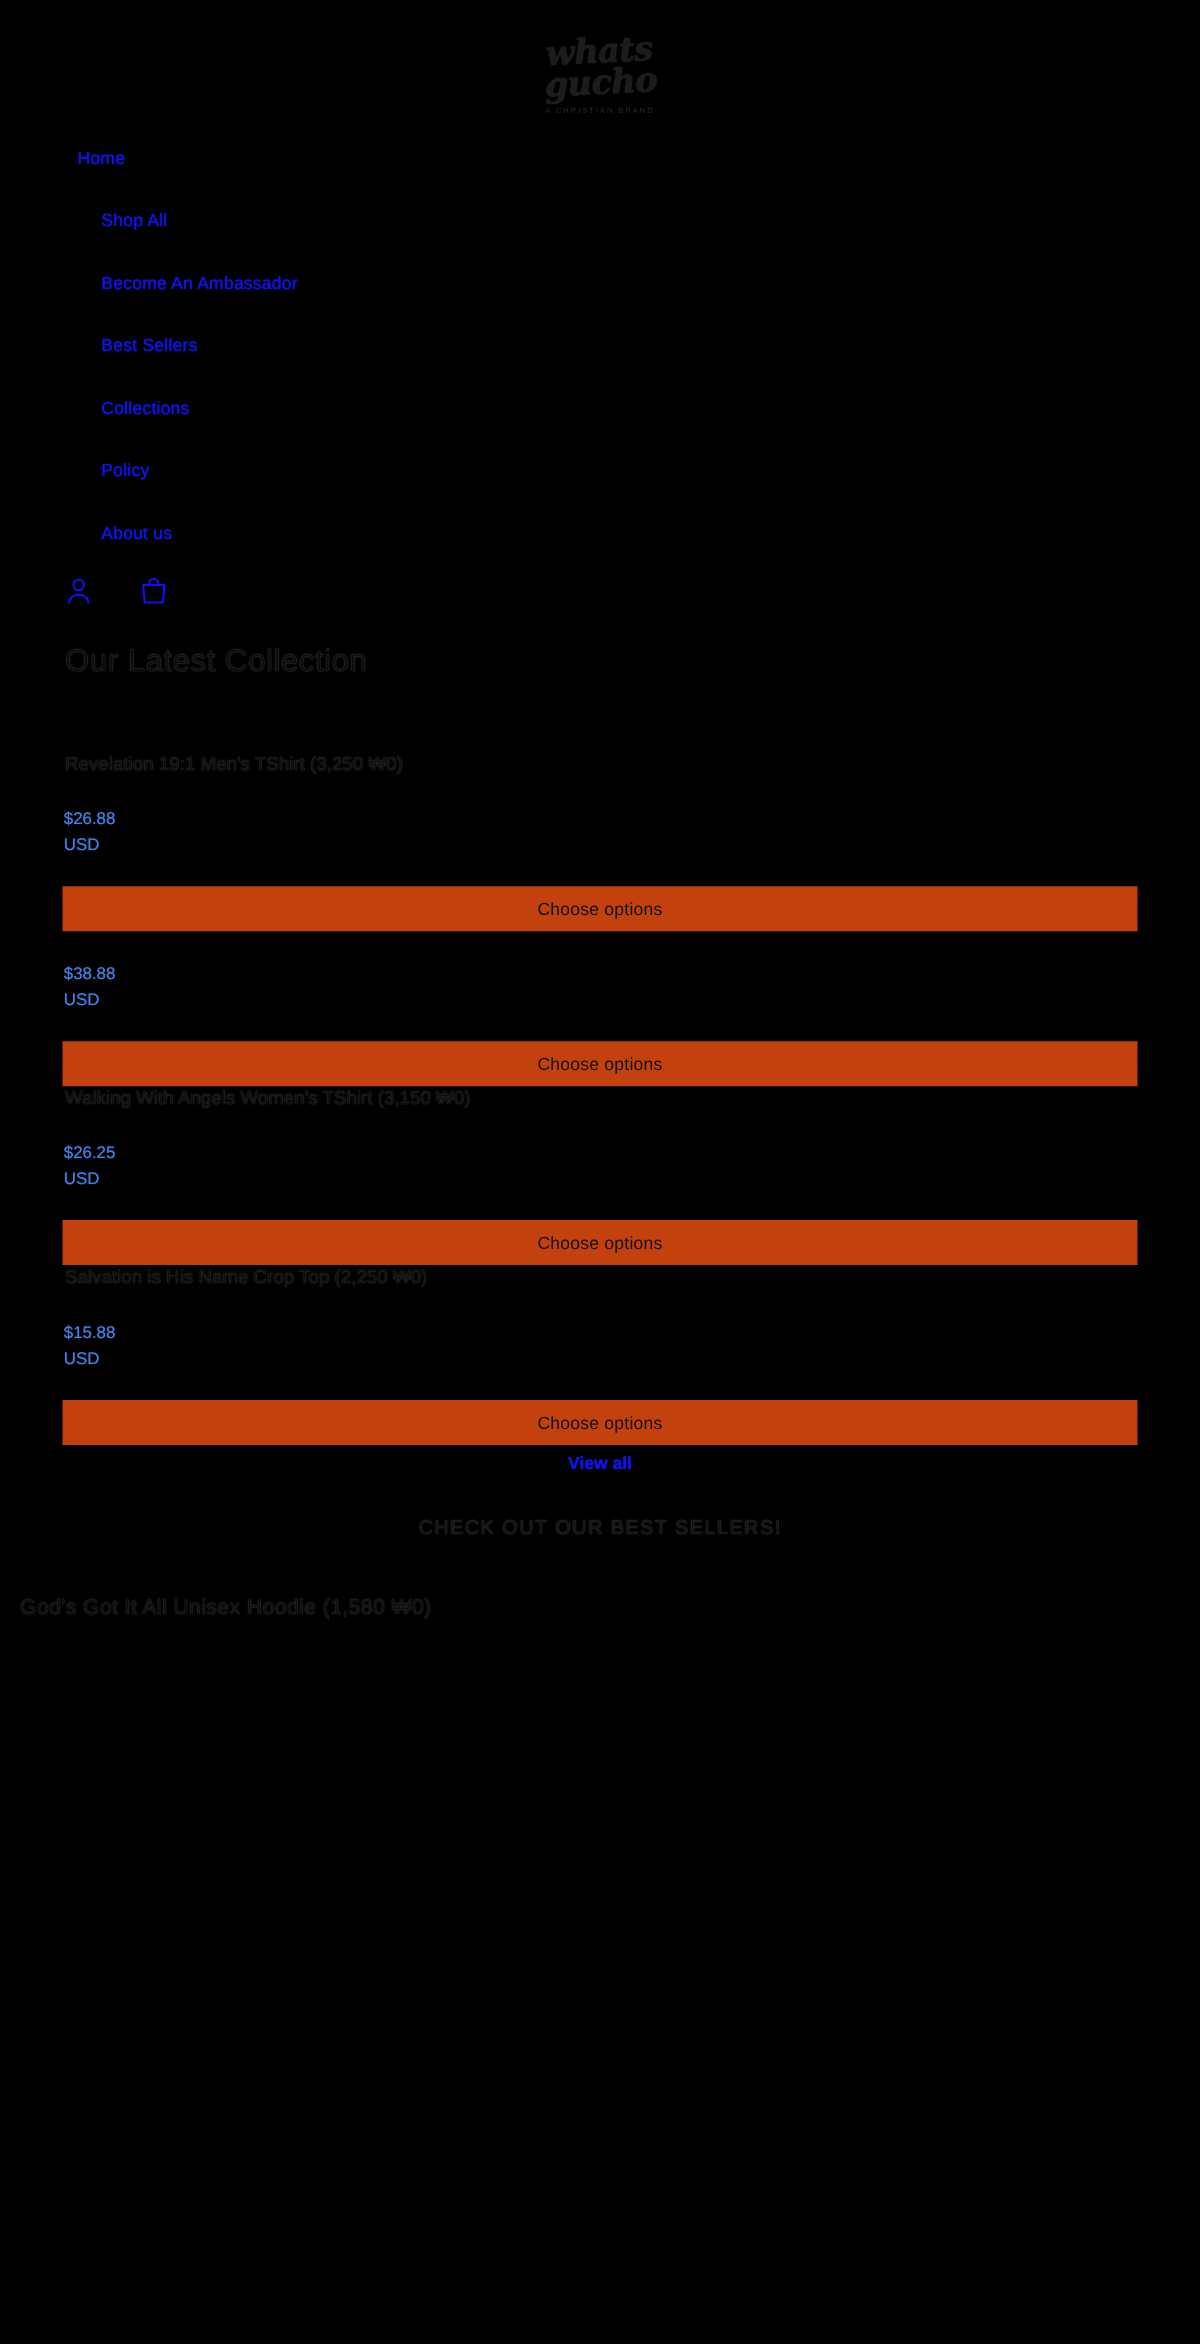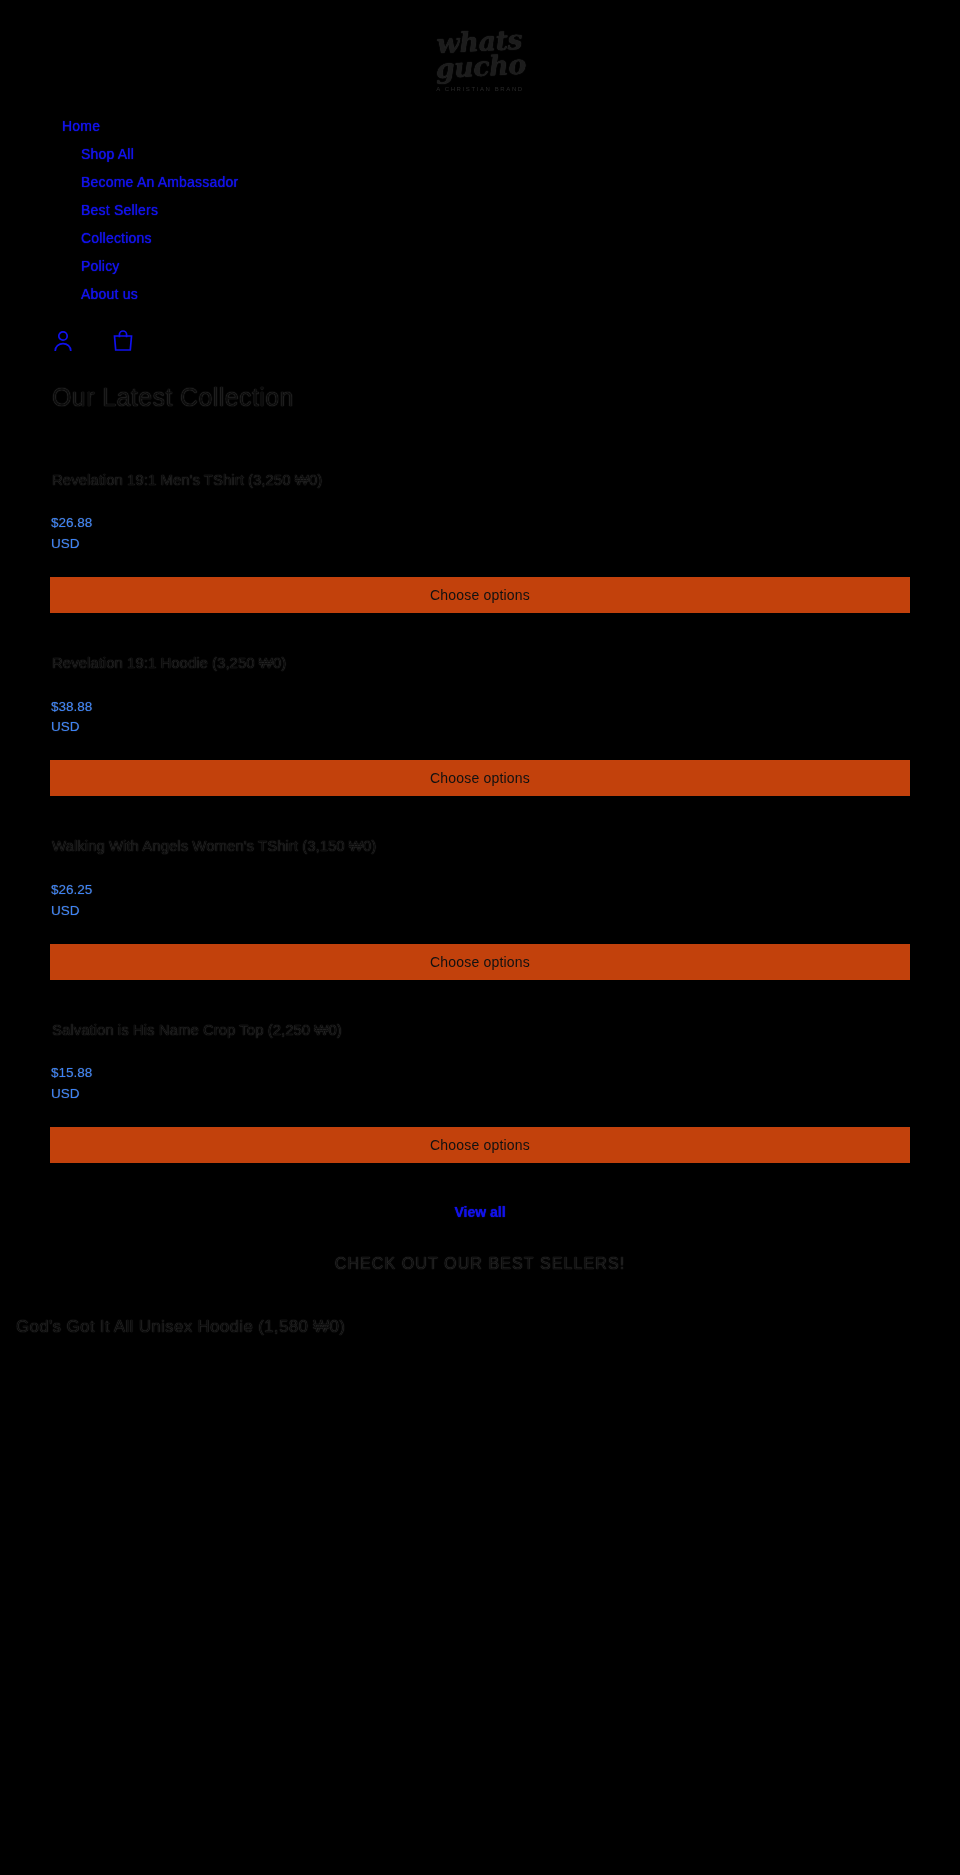--- a/index.html
+++ b/index.html
@@ -50,21 +50,21 @@
     text-align: center;
     text-transform: uppercase;
   }
 
   
   nav.main-nav {
     margin-top: 26px;
     padding-left: 62px;
     display: flex;
     flex-direction: column;
-    gap: 12px;
+    gap: 34px;
   }
   nav.main-nav a {
     font-size: 14px;
     color: #1010ee;
     text-decoration: none;
     text-shadow: 0 0 1px #2222ff;
     letter-spacing: .2px;
     width: fit-content;
   }
   nav.main-nav a.indent-0 { margin-left: 0; }
@@ -105,21 +105,20 @@
     color: #0d0d0d;
     text-shadow: 0 0 1px #606060;
   }
 
   
   .product-list {
     margin-top: 58px;
     padding: 0 50px;
   }
   .product {
-    margin-bottom: 40px;
   }
   .product-title {
     font-size: 15px;
     line-height: 1.3;
     color: #0d0d0d;
     text-shadow: 0 0 1px #5a5a5a;
     padding-left: 2px;
   }
   .product-price {
     margin-top: 24px;
@@ -224,21 +223,20 @@
     <div class="product">
       <div class="product-title">Revelation 19:1 Men's TShirt (3,250 ₩0)</div>
       <div class="product-price">
         <span>$26.88</span>
         <span class="cur">USD</span>
       </div>
       <button class="choose-btn">Choose options</button>
     </div>
 
     <div class="product">
-      <div class="product-title">Revelation 19:1 Hoodie (3,250 ₩0)</div>
       <div class="product-price">
         <span>$38.88</span>
         <span class="cur">USD</span>
       </div>
       <button class="choose-btn">Choose options</button>
     </div>
 
     <div class="product">
       <div class="product-title">Walking With Angels Women's TShirt (3,150 ₩0)</div>
       <div class="product-price">

